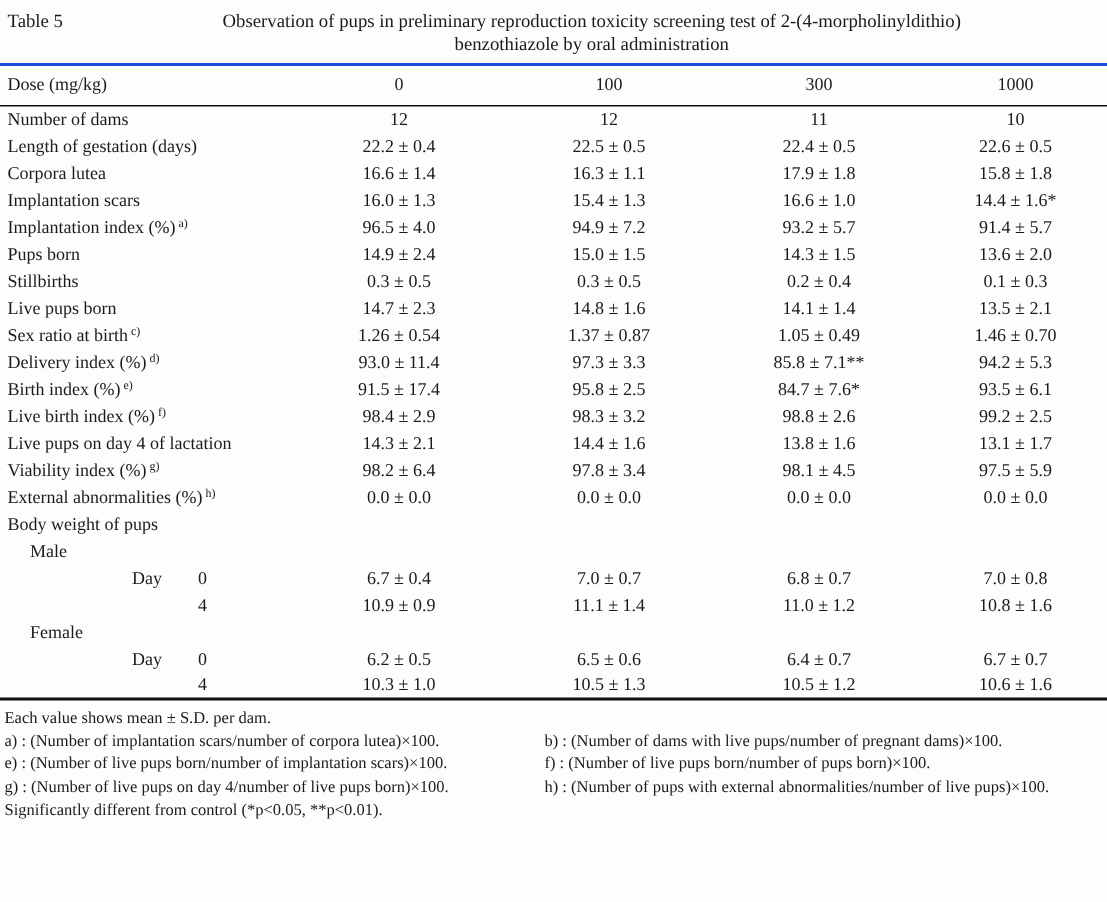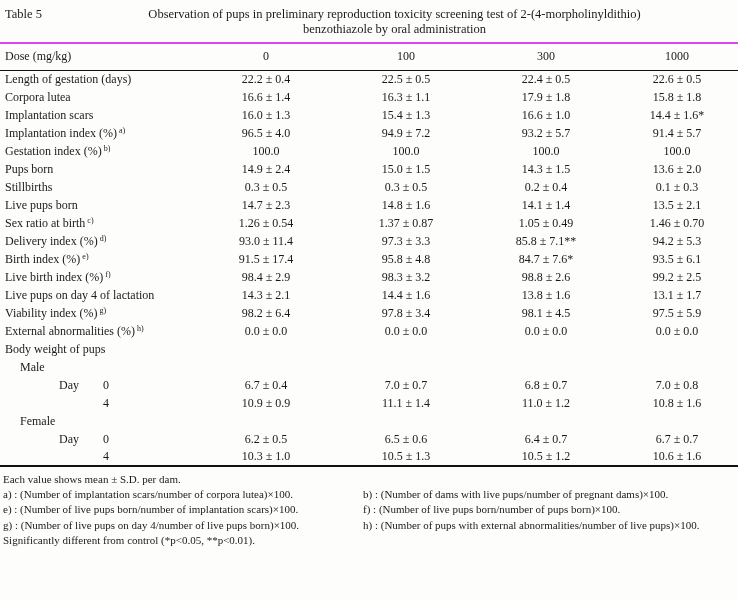--- a/index.html
+++ b/index.html
@@ -23,21 +23,21 @@
   .title-label { flex: 0 0 52px; white-space: nowrap; }
   .title-lines { flex: 1; text-align: center; }
 
   
   table.main {
     width: 738px;
     border-collapse: collapse;
     table-layout: fixed;
     margin-top: 5px;
     font-size: 12px;
-    border-top: 2px solid #d946ef;
+    border-top: 2px solid #1d4ed8;
     border-bottom: 2px solid #111;
   }
   col.c-label { width: 196px; }
   col.c-d1 { width: 140px; }
   col.c-d2 { width: 140px; }
   col.c-d3 { width: 140px; }
   col.c-d4 { width: 122px; }
 
   thead td {
     height: 27px;
@@ -51,21 +51,21 @@
   tbody td {
     height: 18px;
     padding: 0;
     vertical-align: middle;
     white-space: nowrap;
   }
   td.row-label { padding-left: 5px; }
   td.val { text-align: center; }
   sup.fn-sup { font-size: 8px; line-height: 0; vertical-align: 4px; letter-spacing: 0; }
 
-  .day-word { display: inline-block; margin-left: 54px; width: 44px; }
+  .day-word { display: inline-block; margin-left: 83px; width: 44px; }
   .day-num  { display: inline-block; }
 
   
   .footnotes {
     padding: 5px 2px 0 3px;
     font-size: 11px;
     line-height: 15.2px;
   }
   .fn-pair { display: flex; }
   .fn-left { flex: 0 0 360px; white-space: nowrap; }
@@ -96,20 +96,27 @@
       <tr>
         <td class="hdr-label">Dose (mg/kg)</td>
         <td class="hdr-dose">0</td>
         <td class="hdr-dose">100</td>
         <td class="hdr-dose">300</td>
         <td class="hdr-dose">1000</td>
       </tr>
     </thead>
     <tbody>
         <tr>
+          <td class="row-label">Number of dams</td>
+          <td class="val">12</td>
+          <td class="val">12</td>
+          <td class="val">11</td>
+          <td class="val">10</td>
+        </tr>
+        <tr>
           <td class="row-label">Length of gestation (days)</td>
           <td class="val">22.2 ± 0.4</td>
           <td class="val">22.5 ± 0.5</td>
           <td class="val">22.4 ± 0.5</td>
           <td class="val">22.6 ± 0.5</td>
         </tr>
         <tr>
           <td class="row-label">Corpora lutea</td>
           <td class="val">16.6 ± 1.4</td>
           <td class="val">16.3 ± 1.1</td>
@@ -124,27 +131,20 @@
           <td class="val">14.4 ± 1.6*</td>
         </tr>
         <tr>
           <td class="row-label">Implantation index (%)<sup class="fn-sup"> a)</sup></td>
           <td class="val">96.5 ± 4.0</td>
           <td class="val">94.9 ± 7.2</td>
           <td class="val">93.2 ± 5.7</td>
           <td class="val">91.4 ± 5.7</td>
         </tr>
         <tr>
-          <td class="row-label">Gestation index (%)<sup class="fn-sup"> b)</sup></td>
-          <td class="val">100.0</td>
-          <td class="val">100.0</td>
-          <td class="val">100.0</td>
-          <td class="val">100.0</td>
-        </tr>
-        <tr>
           <td class="row-label">Pups born</td>
           <td class="val">14.9 ± 2.4</td>
           <td class="val">15.0 ± 1.5</td>
           <td class="val">14.3 ± 1.5</td>
           <td class="val">13.6 ± 2.0</td>
         </tr>
         <tr>
           <td class="row-label">Stillbirths</td>
           <td class="val">0.3 ± 0.5</td>
           <td class="val">0.3 ± 0.5</td>
@@ -168,21 +168,21 @@
         <tr>
           <td class="row-label">Delivery index (%)<sup class="fn-sup"> d)</sup></td>
           <td class="val">93.0 ± 11.4</td>
           <td class="val">97.3 ± 3.3</td>
           <td class="val">85.8 ± 7.1**</td>
           <td class="val">94.2 ± 5.3</td>
         </tr>
         <tr>
           <td class="row-label">Birth index (%)<sup class="fn-sup"> e)</sup></td>
           <td class="val">91.5 ± 17.4</td>
-          <td class="val">95.8 ± 4.8</td>
+          <td class="val">95.8 ± 2.5</td>
           <td class="val">84.7 ± 7.6*</td>
           <td class="val">93.5 ± 6.1</td>
         </tr>
         <tr>
           <td class="row-label">Live birth index (%)<sup class="fn-sup"> f)</sup></td>
           <td class="val">98.4 ± 2.9</td>
           <td class="val">98.3 ± 3.2</td>
           <td class="val">98.8 ± 2.6</td>
           <td class="val">99.2 ± 2.5</td>
         </tr>

